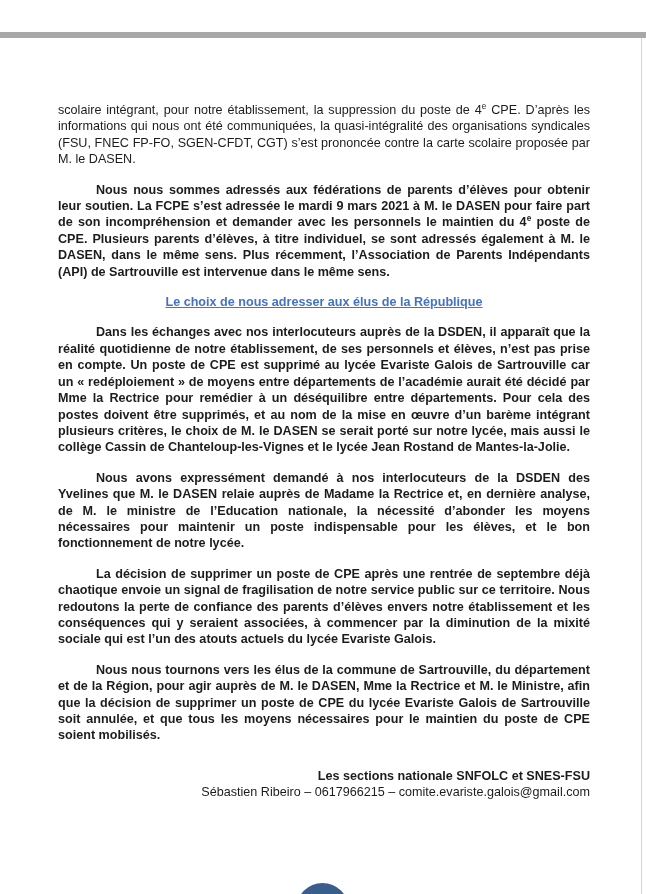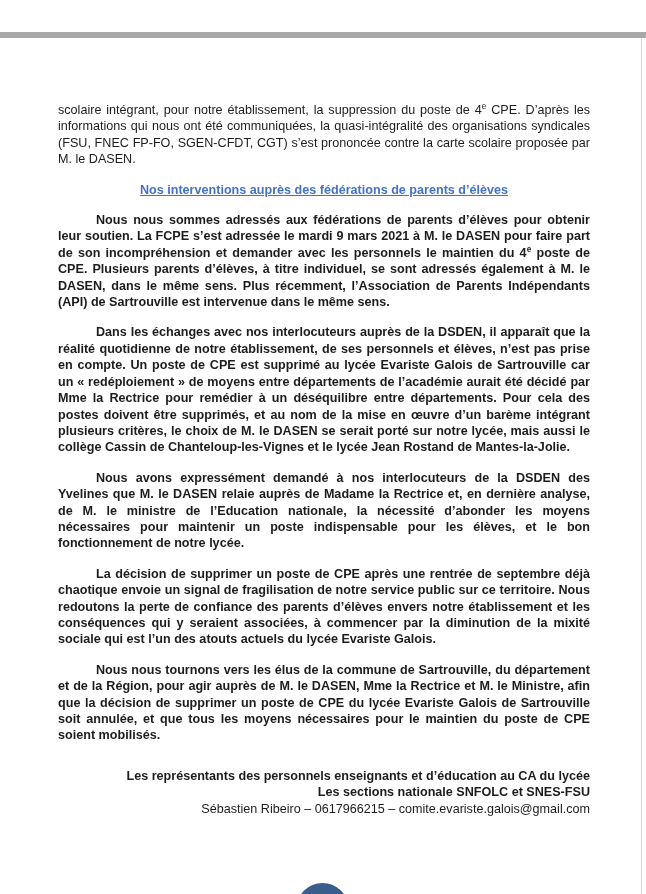--- a/index.html
+++ b/index.html
@@ -79,37 +79,36 @@
 </head>
 <body>
 
 <div class="page">
   <div class="top-edge"></div>
   <div class="right-edge"></div>
 
   <div class="content">
     <p><span>scolaire intégrant, pour notre établissement, la suppression du poste de 4</span><sup>e</sup><span> CPE. D’après les informations qui nous ont été communiquées, la quasi-intégralité des organisations syndicales (FSU, FNEC FP-FO, SGEN-CFDT, CGT) s’est prononcée contre la carte scolaire proposée par M. le DASEN.</span></p>
 
-    <p class="heading">Nos interventions auprès des fédérations de parents d’élèves</p>
 
     <p class="indent"><span>Nous nous sommes adressés aux fédérations de parents d’élèves pour obtenir leur soutien. La FCPE s’est adressée le mardi 9 mars 2021 à M. le DASEN pour faire part de son incompréhension et demander avec les personnels le maintien du 4</span><sup>e</sup><span> poste de CPE. Plusieurs parents d’élèves, à titre individuel, se sont adressés également à M. le DASEN, dans le même sens. Plus récemment, l’Association de Parents Indépendants (API) de Sartrouville est intervenue dans le même sens.</span></p>
 
+    <p class="heading">Le choix de nous adresser aux élus de la République</p>
 
     <p class="indent">Dans les échanges avec nos interlocuteurs auprès de la DSDEN, il apparaît que la réalité quotidienne de notre établissement, de ses personnels et élèves, n’est pas prise en compte. Un poste de CPE est supprimé au lycée Evariste Galois de Sartrouville car un « redéploiement » de moyens entre départements de l’académie aurait été décidé par Mme la Rectrice pour remédier à un déséquilibre entre départements. Pour cela des postes doivent être supprimés, et au nom de la mise en œuvre d’un barème intégrant plusieurs critères, le choix de M. le DASEN se serait porté sur notre lycée, mais aussi le collège Cassin de Chanteloup-les-Vignes et le lycée Jean Rostand de Mantes-la-Jolie.</p>
 
     <p class="indent">Nous avons expressément demandé à nos interlocuteurs de la DSDEN des Yvelines que M. le DASEN relaie auprès de Madame la Rectrice et, en dernière analyse, de M. le ministre de l’Education nationale, la nécessité d’abonder les moyens nécessaires pour maintenir un poste indispensable pour les élèves, et le bon fonctionnement de notre lycée.</p>
 
     <p class="indent">La décision de supprimer un poste de CPE après une rentrée de septembre déjà chaotique envoie un signal de fragilisation de notre service public sur ce territoire. Nous redoutons la perte de confiance des parents d’élèves envers notre établissement et les conséquences qui y seraient associées, à commencer par la diminution de la mixité sociale qui est l’un des atouts actuels du lycée Evariste Galois.</p>
 
     <p class="indent">Nous nous tournons vers les élus de la commune de Sartrouville, du département et de la Région, pour agir auprès de M. le DASEN, Mme la Rectrice et M. le Ministre, afin que la décision de supprimer un poste de CPE du lycée Evariste Galois de Sartrouville soit annulée, et que tous les moyens nécessaires pour le maintien du poste de CPE soient mobilisés.</p>
 
 
 
     <p class="signature">
-      <span style="display:block">Les représentants des personnels enseignants et d’éducation au CA du lycée</span>
       <span style="display:block">Les sections nationale SNFOLC et SNES-FSU</span>
     </p>
 
     <p class="contact-info">Sébastien Ribeiro – 0617966215 – comite.evariste.galois@gmail.com</p>
   </div>
 
   <div class="bottom-edge"></div>
   <div class="page-badge">
     <span>3</span>
   </div>

